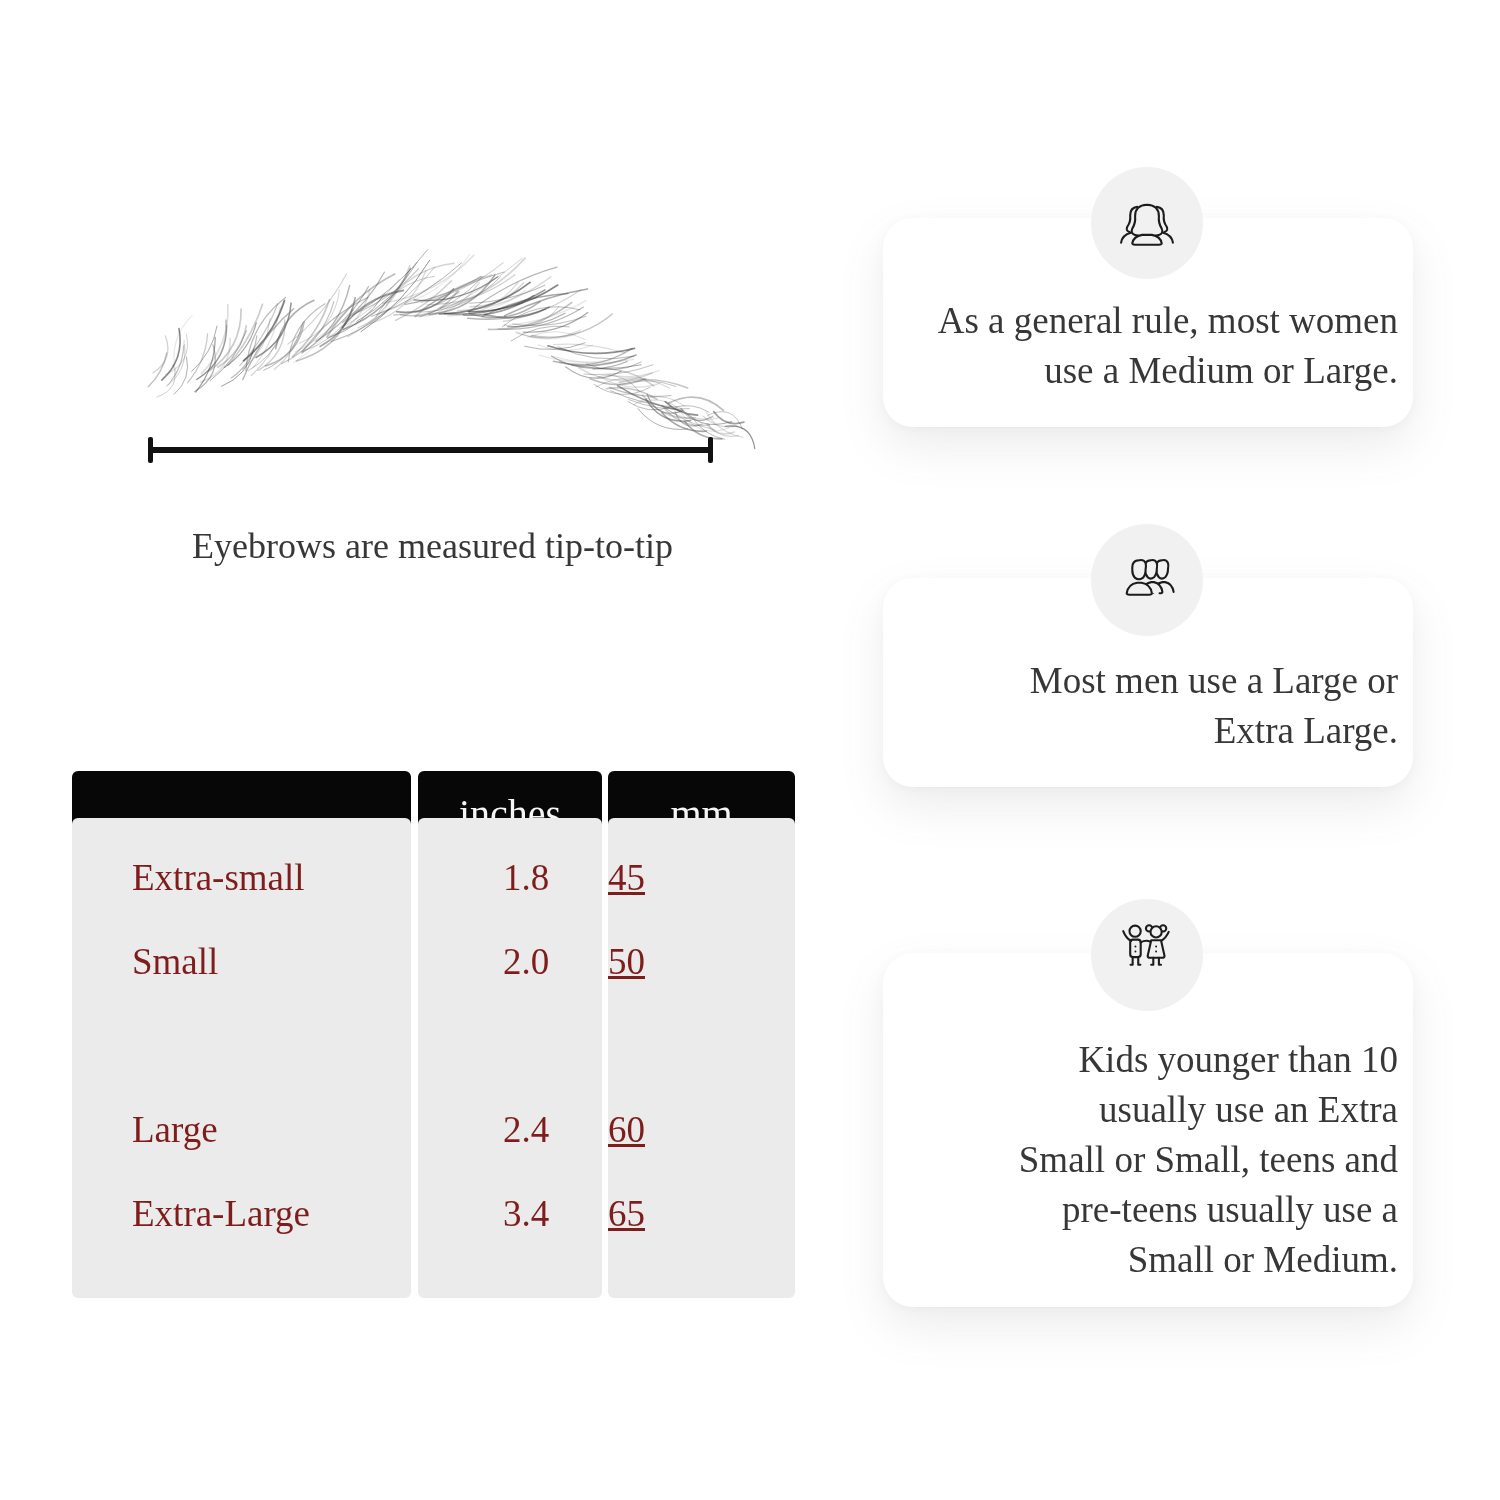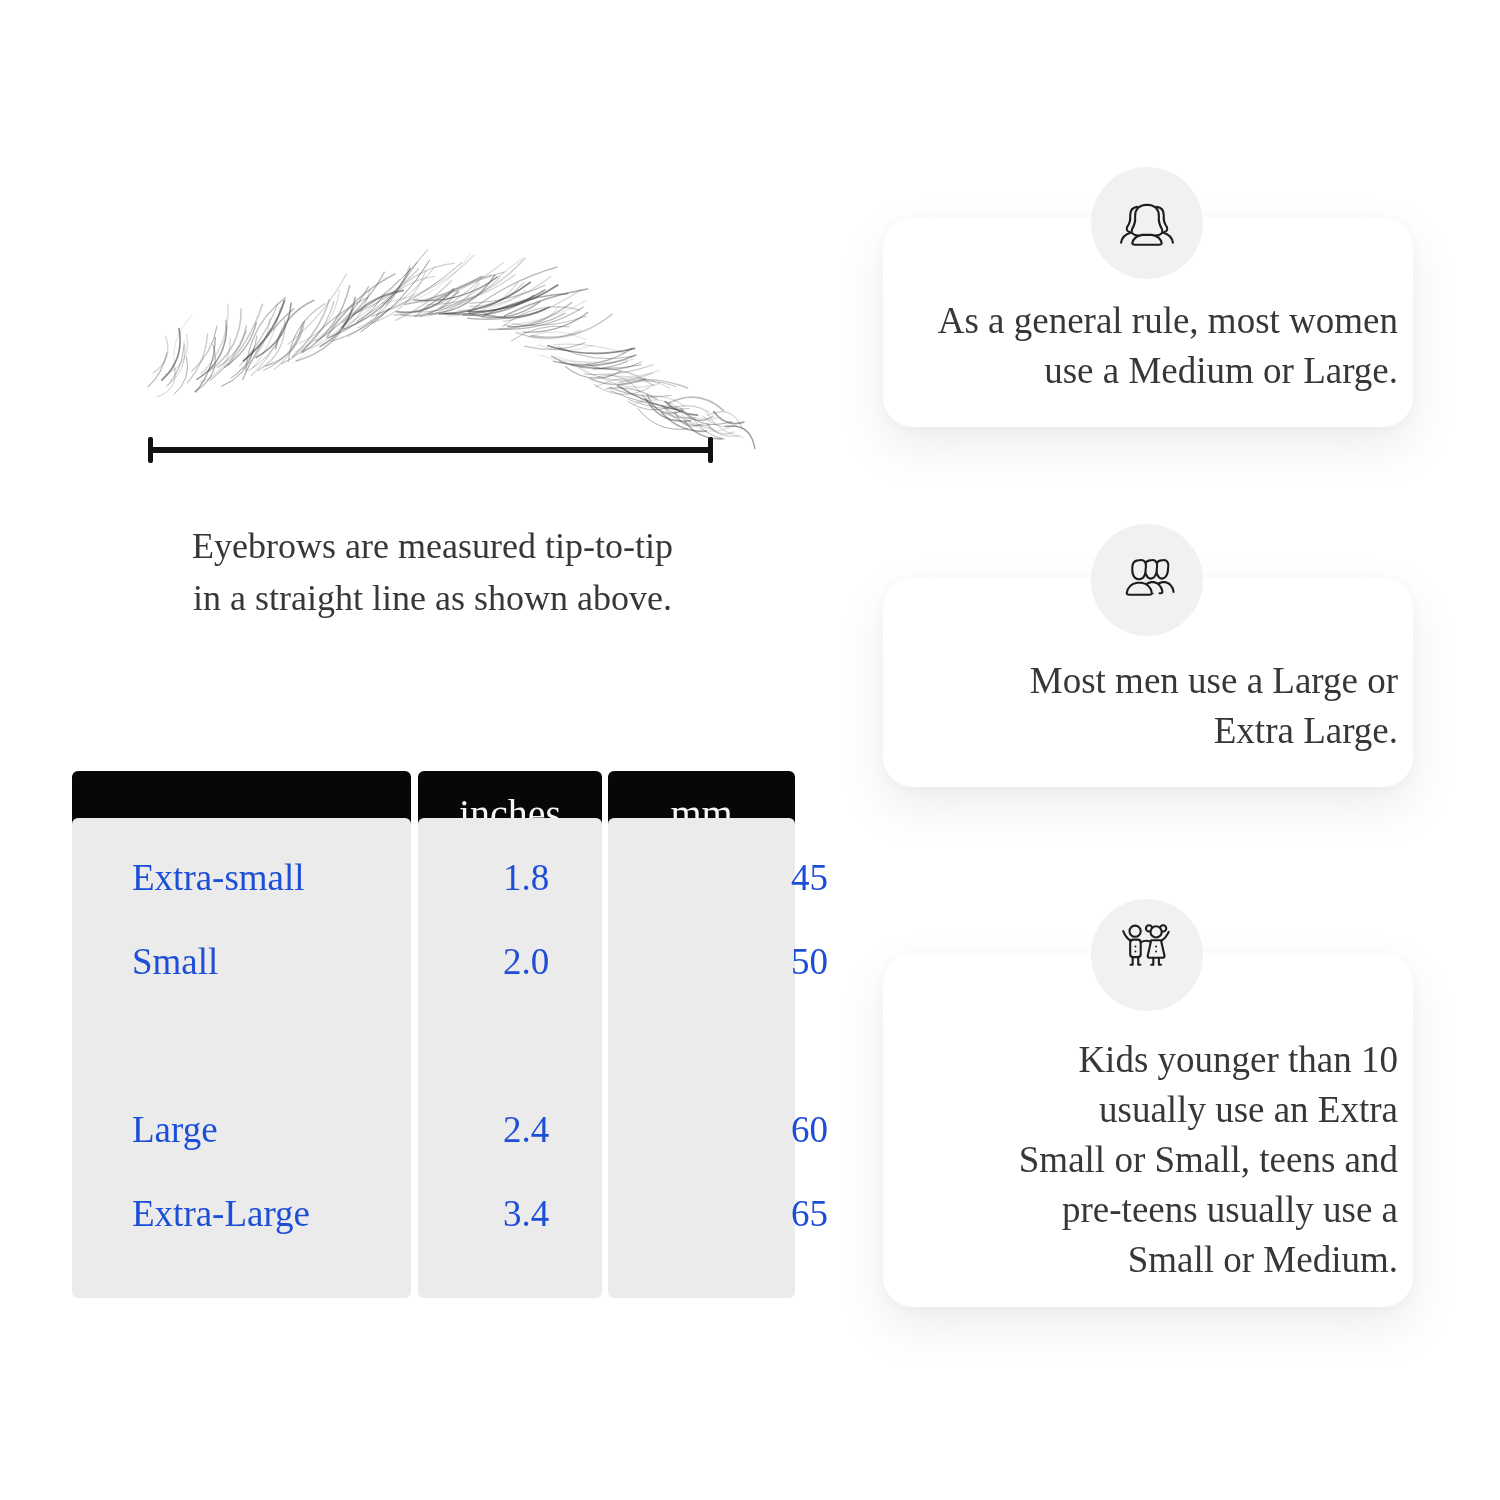--- a/index.html
+++ b/index.html
@@ -30,24 +30,24 @@
   }
   #th-label{left:72px;width:339px;}
   #th-inches{left:418px;width:184px;}
   #th-mm{left:608px;width:187px;}
   .tb{
     position:absolute;top:818px;height:480px;background:#ebebeb;border-radius:6px;
   }
   #tb-label{left:72px;width:339px;}
   #tb-inches{left:418px;width:184px;}
   #tb-mm{left:608px;width:187px;}
-  .trow{position:absolute;left:72px;width:723px;height:60px;font-size:37px;line-height:60px;color:#1d4ed8;padding-left:26px;}
+  .trow{position:absolute;left:72px;width:723px;height:60px;font-size:37px;line-height:60px;color:#7f1d1d;padding-left:26px;}
   .trow .c-label{position:absolute;left:60px;width:279px;text-align:left;}
   .trow .c-inches{position:absolute;left:346px;width:216px;text-align:center;}
-  .trow .c-mm{position:absolute;left:536px;width:220px;text-align:right;}
+  .trow .c-mm{position:absolute;left:536px;width:220px;text-align:left;text-decoration:underline;}
   #trow-0{top:848px;} #trow-1{top:932px;} #trow-2{top:1016px;} #trow-3{top:1100px;} #trow-4{top:1184px;}
 
   
   .card{
     position:absolute;left:883px;width:530px;background:#ffffff;border-radius:30px;
     box-shadow:0 20px 45px rgba(110,110,110,0.12), 0 2px 10px rgba(120,120,120,0.05);
   }
   #card-0{top:218px;height:209px;}
   #card-1{top:578px;height:209px;}
   #card-2{top:953px;height:354px;}
@@ -250,21 +250,20 @@
       <path d="M603.7,193.6 Q615.1,209.6 633.9,204.1" fill="none" stroke="rgb(48,48,48)" stroke-width="1.73" opacity="0.46" stroke-linecap="round"></path>
       <path d="M597.4,205.4 Q609.0,221.3 628.4,217.7" fill="none" stroke="rgb(90,90,90)" stroke-width="1.24" opacity="0.23" stroke-linecap="round"></path>
     </svg>
 
   <div class="measure-line"></div>
   <div class="measure-cap" id="cap-left"></div>
   <div class="measure-cap" id="cap-right"></div>
 
   <div class="caption">
     <div>Eyebrows are measured tip-to-tip</div>
-    <div>in a straight line as shown above.</div>
   </div>
 
   <div class="th" id="th-label"></div>
   <div class="th" id="th-inches">inches</div>
   <div class="th" id="th-mm">mm</div>
 
   <div class="tb" id="tb-label"></div>
   <div class="tb" id="tb-inches"></div>
   <div class="tb" id="tb-mm"></div>
 

